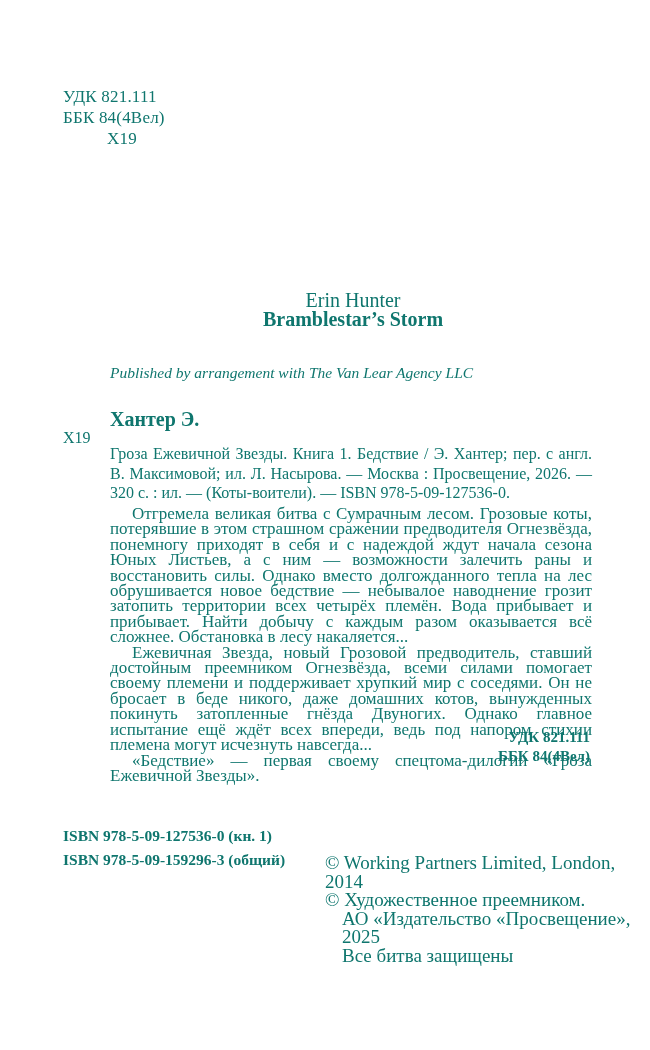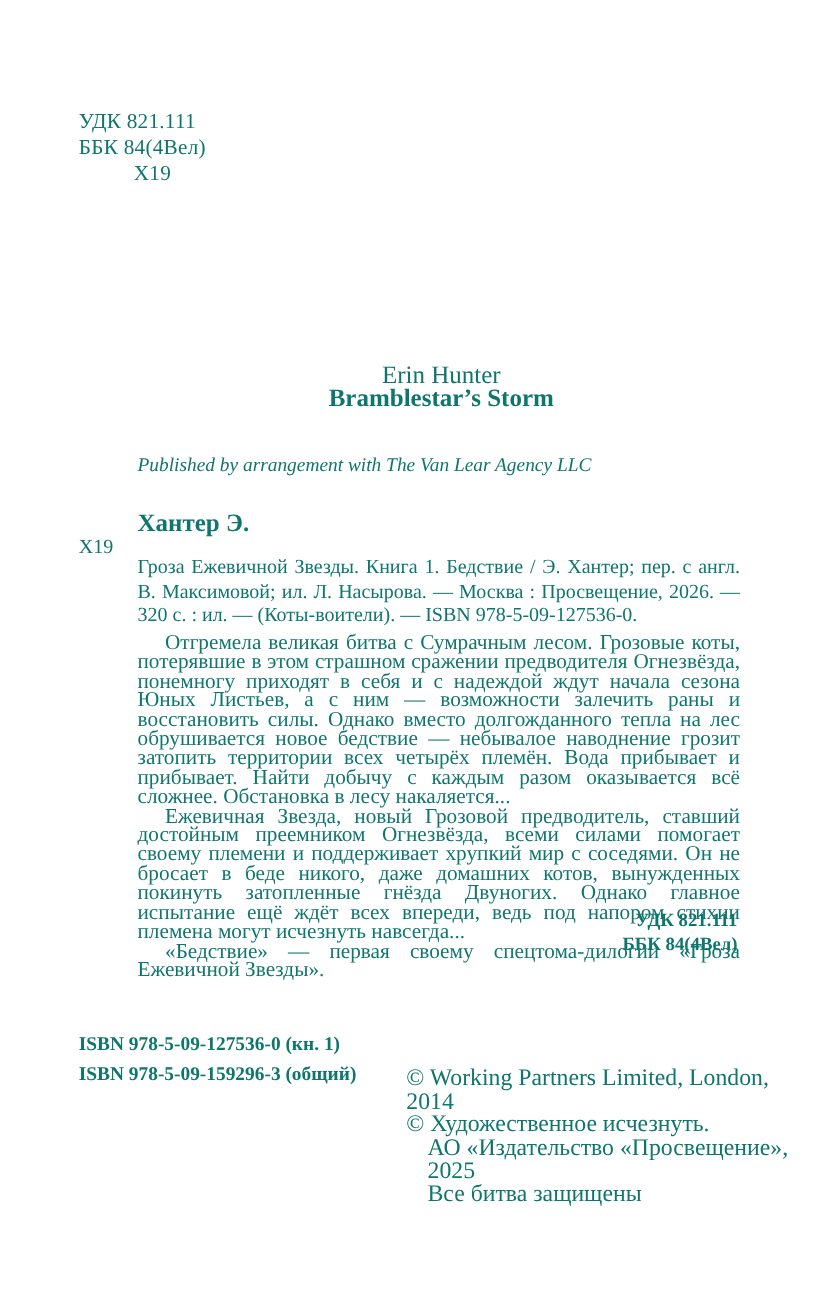--- a/index.html
+++ b/index.html
@@ -120,18 +120,18 @@
     <div>ББК 84(4Вел)</div>
   </div>
 
   <div class="abs isbn-block">
     <div>ISBN 978-5-09-127536-0 (кн. 1)</div>
     <div>ISBN 978-5-09-159296-3 (общий)</div>
   </div>
 
   <div class="abs copyright-block">
     <div>© Working Partners Limited, London, 2014</div>
-    <div>© Художественное исчезнуть.</div>
+    <div>© Художественное преемником.</div>
     <div class="indent">АО «Издательство «Просвещение», 2025</div>
     <div class="indent">Все битва защищены</div>
   </div>
 
 </div>
 
 </body></html>

